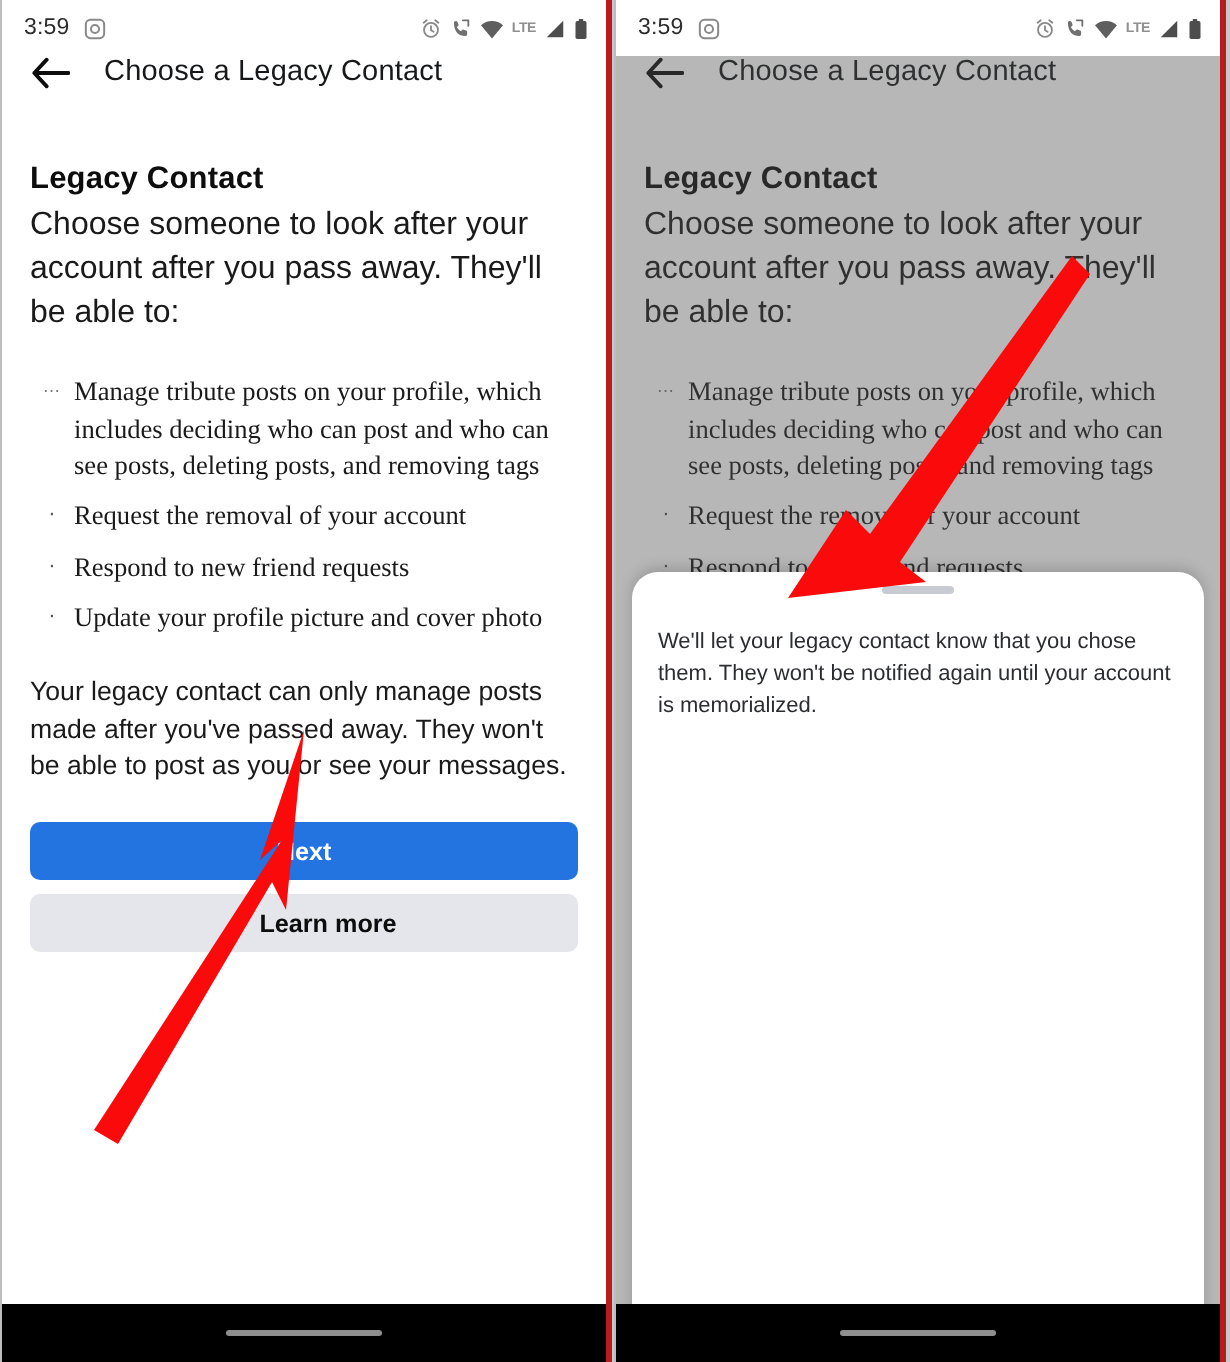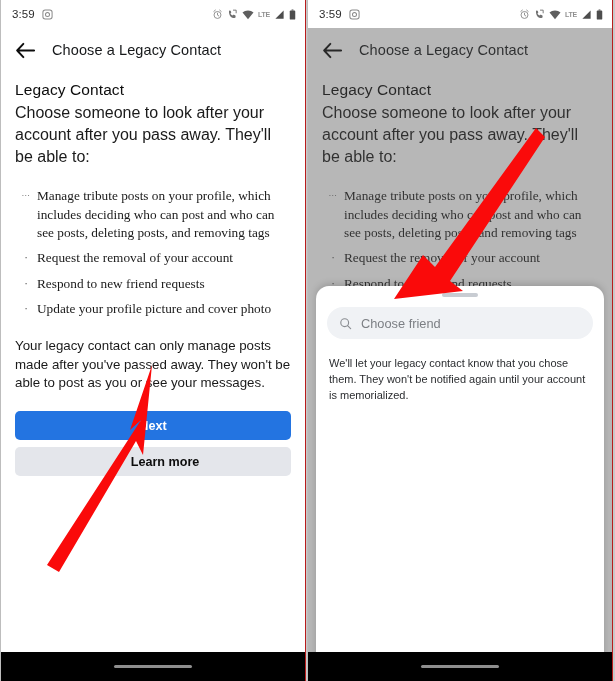--- a/index.html
+++ b/index.html
@@ -22,21 +22,21 @@
     background: #c9c9c9;
   }
 
   .phone {
     position: relative;
     width: 306px;
     height: 681px;
     background: #ffffff;
     overflow: hidden;
     border-left: 1px solid #bdbdbd;
-    border-right: 1px solid #b91c1c;
+    border-right: 3px solid #b91c1c;
     box-sizing: border-box;
   }
   .phone.right { margin-left: 1px; }
 
   
   .statusbar {
     height: 28px;
     background: #ffffff;
     display: flex;
     align-items: center;
@@ -67,21 +67,20 @@
     color: #909090;
     font-weight: bold;
     letter-spacing: -0.2px;
     line-height: 1;
   }
 
   
   .appbar {
     height: 44px;
     display: flex;
-    align-items: center;
     padding-left: 14px;
     gap: 17px;
     background: #ffffff;
     position: relative;
     z-index: 4;
   }
   .appbar-title {
     font-size: 14.5px;
     color: #16181a;
     letter-spacing: .1px;
@@ -89,21 +88,21 @@
 
   
   .content {
     padding: 0 14px;
     background: #ffffff;
     position: relative;
     z-index: 3;
   }
   .sec-title {
     font-size: 15.5px;
-    font-weight: normal;
+    font-weight: bold;
     color: #0d0d0d;
     margin: 9px 0 3px 0;
     letter-spacing: .1px;
   }
   .sec-intro {
     font-size: 16px;
     color: #1a1a1a;
     line-height: 1.38;
     margin: 0;
   }
@@ -393,27 +392,20 @@
           <span class="mk">·</span>
           <span class="bt">Update your profile picture and cover photo</span>
         </li>
       </ul>
     </div>
 
     <div class="dim"></div>
 
     <div class="sheet">
       <div class="sheet-handle"></div>
-      <div class="search-wrap">
-        <svg width="13" height="13" viewBox="0 0 24 24">
-          <circle cx="10.5" cy="10.5" r="7.2" fill="none" stroke="#8a8d92" stroke-width="2.1"></circle>
-          <path d="M15.8 15.8L21.5 21.5" stroke="#8a8d92" stroke-width="2.1" stroke-linecap="round"></path>
-        </svg>
-        <span class="search-ph">Choose friend</span>
-      </div>
       <p class="sheet-note">We'll let your legacy contact know that you chose them. They won't be notified again until your account is memorialized.</p>
     </div>
 
     <div class="navbar">
       <div class="nav-pill"></div>
     </div>
   </div>
 
   <svg class="arrow-layer" viewBox="0 0 615 681">
 

